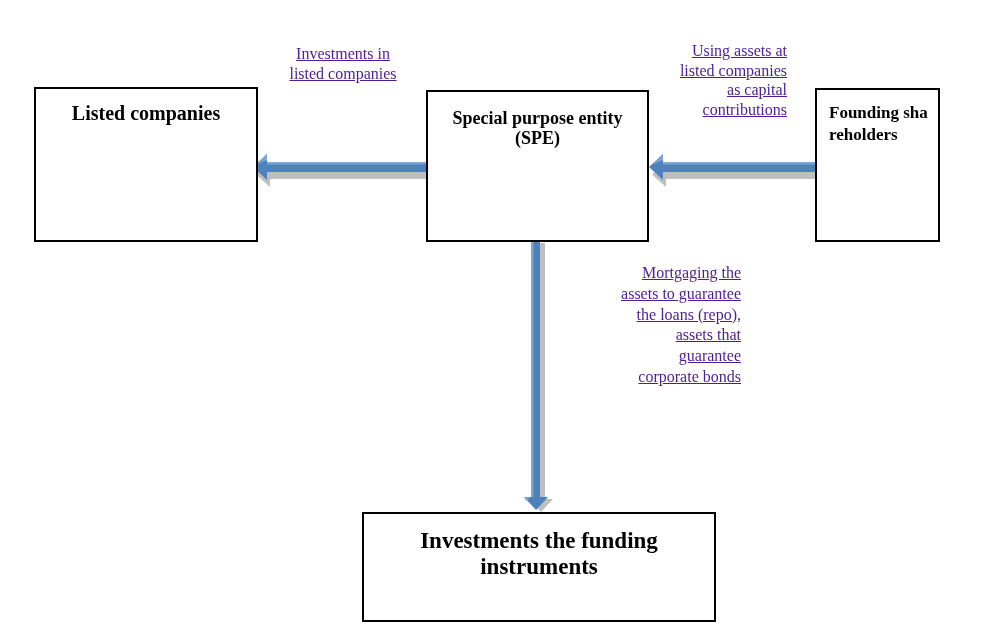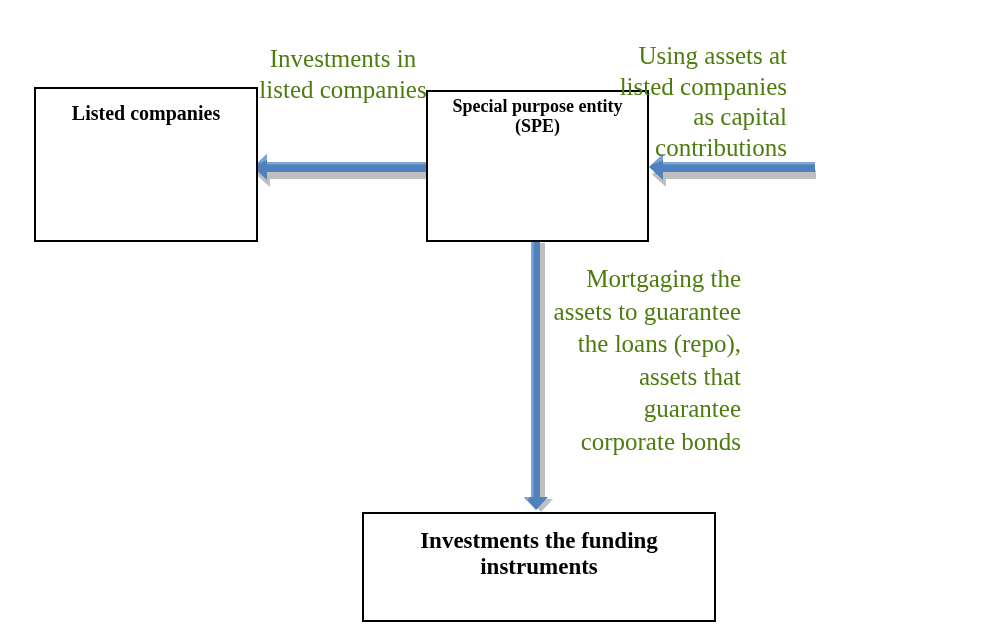--- a/index.html
+++ b/index.html
@@ -36,21 +36,21 @@
     font-size: 20px;
     text-align: center;
   }
   #node-listed .node-label { padding-top: 13px; }
 
   #node-spe {
     left: 426px; top: 90px;  width: 223px; height: 152px;
     font-size: 18px;
     text-align: center;
   }
-  #node-spe .node-label { padding-top: 4px; }
+  #node-spe .node-label { padding-top: 16px; }
 
   #node-founding {
     left: 815px; top: 88px;  width: 125px; height: 154px;
     font-size: 17px;
     text-align: left;
   }
   #node-founding .node-label {
     padding: 12px 4px 0 12px;
     word-break: break-all;
     line-height: 1.3;
@@ -67,24 +67,25 @@
   .arrow-svg {
     position: absolute;
     left: 0; top: 0;
     width: 1000px; height: 640px;
     pointer-events: none;
   }
 
   
   .edge-label {
     position: absolute;
-    color: #4d7c0f;
-    font-size: 25px;
+    color: #4c1d95;
+    font-size: 16px;
     line-height: 1.22;
     white-space: pre-line;
+    text-decoration: underline;
   }
   #label-investments {
     left: 258px; top: 44px; width: 170px;
     text-align: center;
   }
   #label-using-assets {
     left: 615px; top: 41px; width: 172px;
     text-align: right;
   }
   #label-mortgaging {
@@ -138,20 +139,23 @@
   </svg>
 
   <div class="node" id="node-listed">
     <span class="node-label">Listed companies</span>
   </div>
 
   <div class="node" id="node-spe">
     <span class="node-label">Special purpose entity (SPE)</span>
   </div>
 
+  <div class="node" id="node-founding">
+    <span class="node-label">Founding shareholders</span>
+  </div>
 
   <div class="node" id="node-guarantee">
     <span class="node-label">Investments the funding instruments</span>
   </div>
 
   <div class="edge-label" id="label-investments">Investments in
 listed companies</div>
 
   <div class="edge-label" id="label-using-assets">Using assets at
 listed companies

